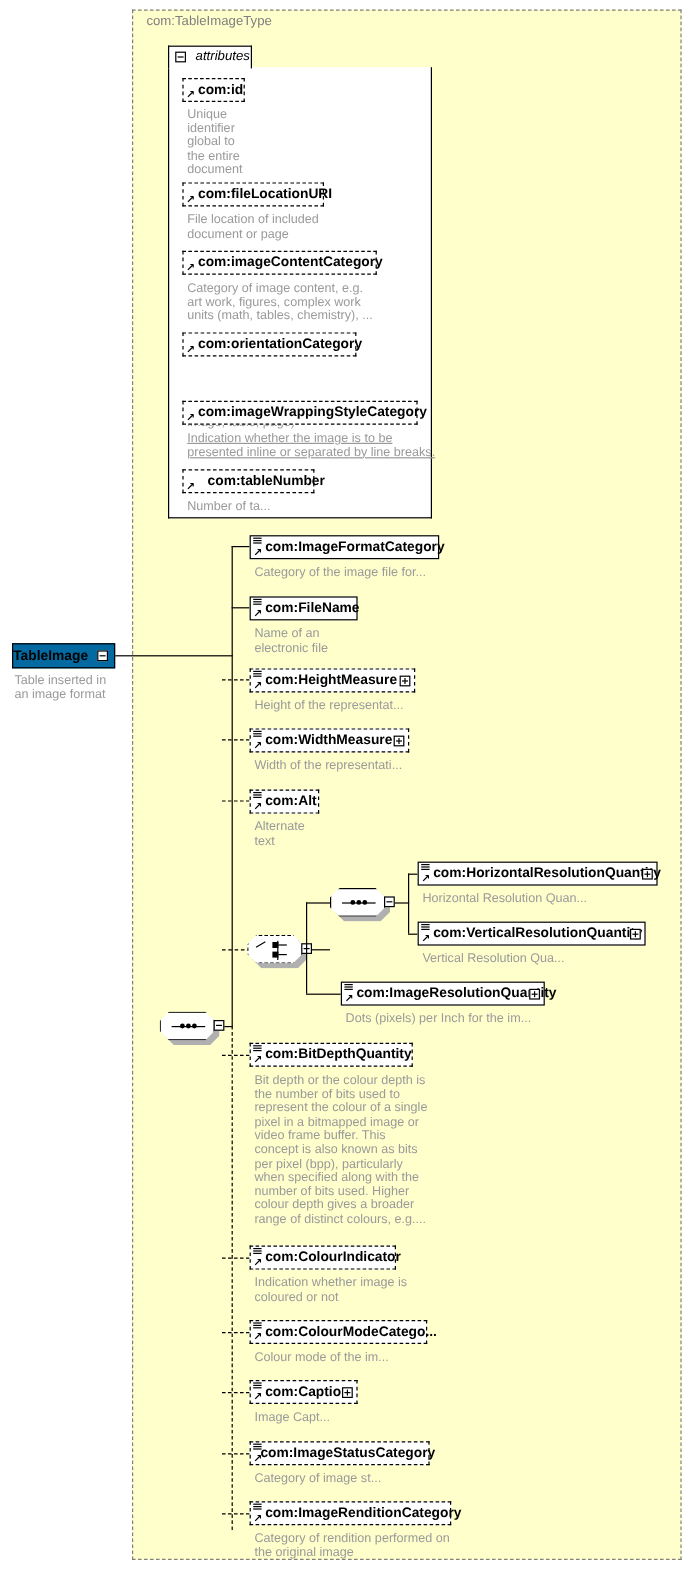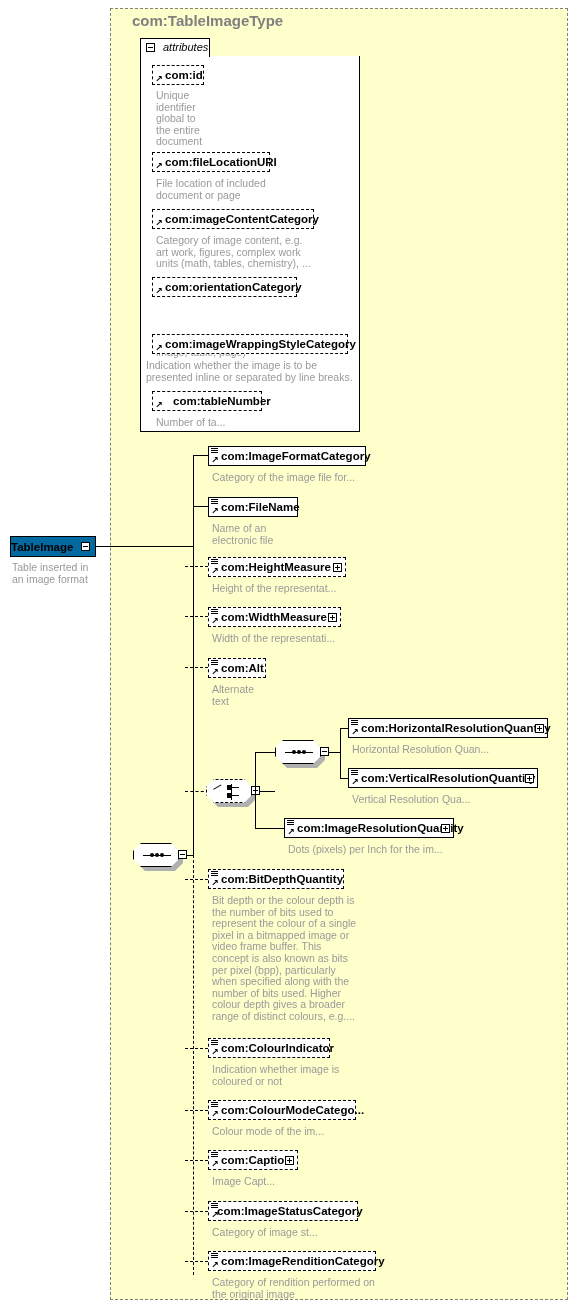--- a/index.html
+++ b/index.html
@@ -9,22 +9,22 @@
   .abs{position:absolute;}
 
   
   #type-region{
     left:110px; top:8px; width:458px; height:1292px;
     background:#ffffcc;
     border:1px dashed #808080;
     box-sizing:border-box;
   }
   #type-label{
-    left:132px; top:12px;
-    font-size:15px; color:#808080; font-weight:bold;
+    left:122px; top:12px;
+    font-size:11px; color:#808080; font-weight:normal;
     letter-spacing:0px;
   }
 
   
   #attr-panel{
     left:140px; top:56px; width:220px; height:376px;
     background:#ffffff;
     border:1px solid #000000;
     border-top:none;
     box-sizing:border-box;
@@ -196,21 +196,21 @@
 </div>
 <div class="ann" style="left:156px;top:303px;margin-top:32px;">Orientation of object (such as
 image, table, page)</div>
 
 <div class="node dashed" style="left:152px;top:334px;width:196px;">
   <span class="shadow"></span>
     <span class="rshadow"></span>
   <span class="arrow-glyph">↗</span>
   <span class="nlabel" style="left:12px;">com:imageWrappingStyleCategory</span>
 </div>
-<div class="ann" style="left:146px;top:360px;">Indication whether the image is to be
+<div class="ann" style="left:156px;top:360px;text-decoration:underline;">Indication whether the image is to be
 presented inline or separated by line breaks.</div>
 
 <div class="node dashed" style="left:152px;top:391px;width:110px;">
   <span class="shadow"></span>
     <span class="rshadow"></span>
   <span class="arrow-glyph">↗</span>
   <span class="nlabel" style="left:20px;">com:tableNumber</span>
 </div>
 <div class="ann" style="left:156px;top:417px;">Number of ta...</div>
 

